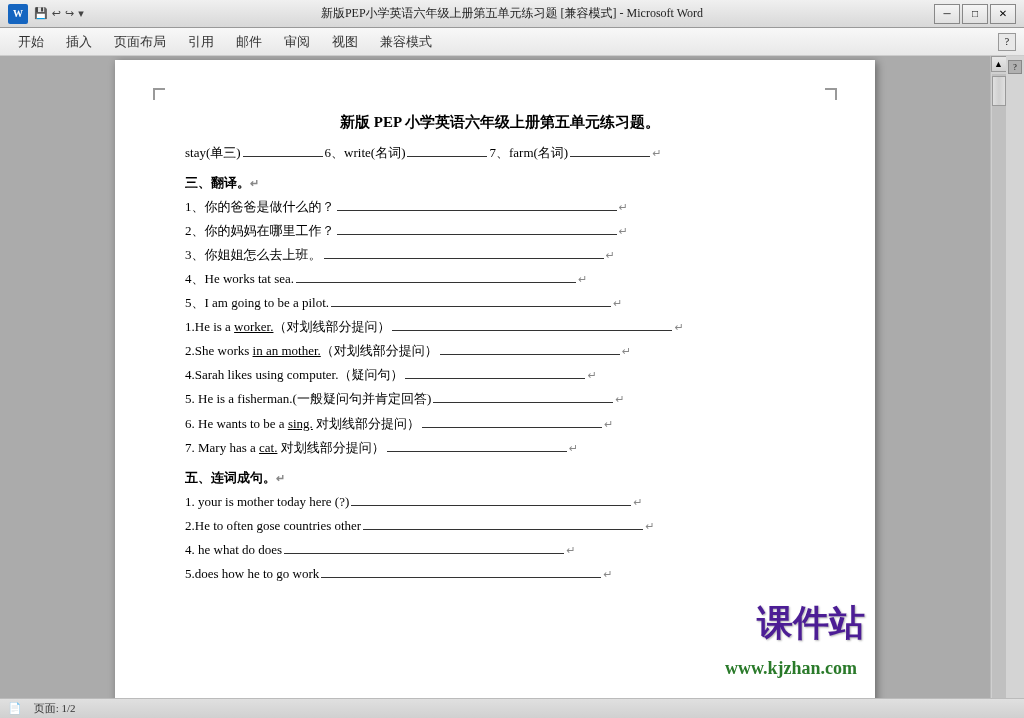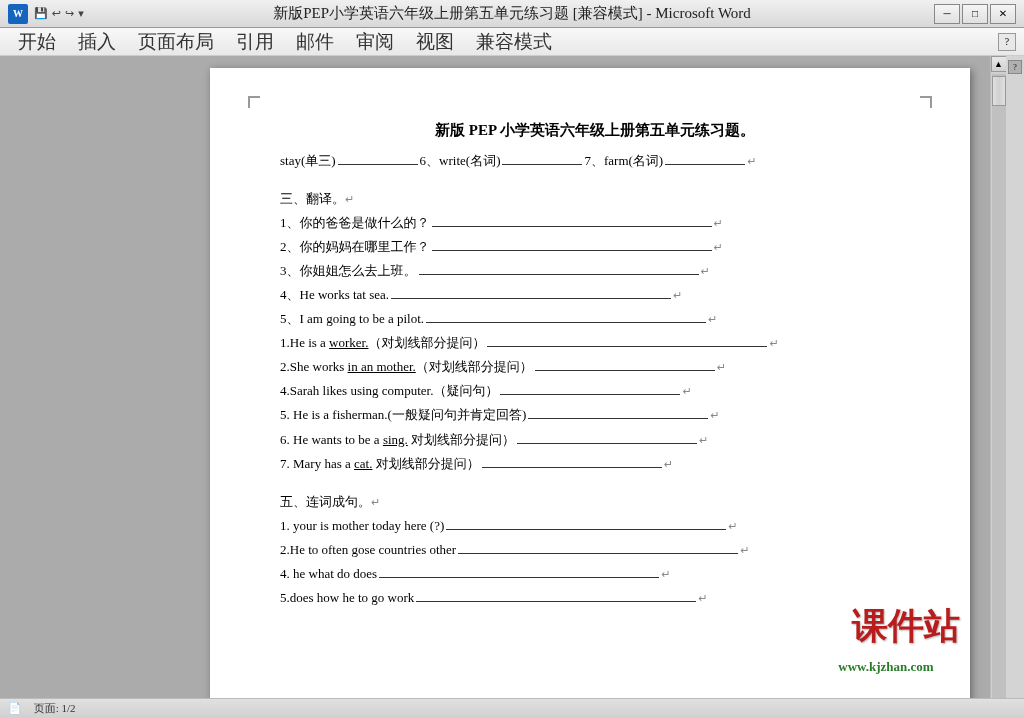--- a/index.html
+++ b/index.html
@@ -42,21 +42,21 @@
     .title-bar-quick {
       display: flex;
       gap: 4px;
     }
     .title-bar-quick span {
       font-size: 11px;
       color: #444;
       cursor: pointer;
     }
     .title-bar-center {
-      font-size: 15px;
+      font-size: 12px;
       color: #222;
       position: absolute;
       left: 50%;
       transform: translateX(-50%);
     }
     .title-bar-controls {
       display: flex;
       gap: 2px;
     }
     .title-btn {
@@ -76,41 +76,41 @@
       background: linear-gradient(to bottom, #f8f8f8, #e8e8e8);
       height: 28px;
       display: flex;
       align-items: center;
       padding: 0 8px;
       gap: 2px;
       border-bottom: 1px solid #ccc;
     }
     .menu-item {
       padding: 3px 10px;
-      font-size: 19px;
+      font-size: 13px;
       color: #333;
       cursor: pointer;
       border-radius: 3px;
     }
 
     
     .main-area {
       display: flex;
       height: calc(718px - 56px);
       background: #ababab;
     }
 
     
     .doc-area {
       flex: 1;
       overflow: hidden;
       position: relative;
-      padding: 12px 20px;
-      display: flex;
-      justify-content: flex-end;
+      padding: 4px 20px;
+      display: flex;
+      justify-content: center;
     }
 
     
     .page {
       background: white;
       width: 760px;
       min-height: 640px;
       box-shadow: 2px 2px 8px rgba(0,0,0,0.4);
       padding: 50px 60px 30px 70px;
       position: relative;
@@ -148,22 +148,22 @@
     }
 
     .fill-line-medium {
       display: inline-block;
       border-bottom: 1px solid #333;
       min-width: 180px;
       margin: 0 2px;
     }
 
     .section-header {
-      font-weight: normal;
-      margin-top: 16px;
+      font-weight: bold;
+      margin-top: 8px;
     }
 
     .return-mark {
       color: #888;
       font-size: 11px;
     }
 
     
     .scrollbar {
       width: 16px;
@@ -243,27 +243,27 @@
     .watermark {
       position: absolute;
       bottom: 30px;
       right: 10px;
       text-align: center;
       z-index: 10;
     }
     .watermark-main {
       font-size: 36px;
       font-weight: bold;
-      color: #b91c1c;
+      color: #4c1d95;
       font-family: 'SimHei', '黑体', sans-serif;
       text-shadow: 1px 1px 2px rgba(0,0,0,0.3);
       margin-left: 40px;
     }
     .watermark-url {
-      font-size: 13px;
+      font-size: 18px;
       color: #2a7a2a;
       font-weight: bold;
     }
 
     
     .corner-mark {
       position: absolute;
       width: 12px;
       height: 12px;
       border-color: #999;

